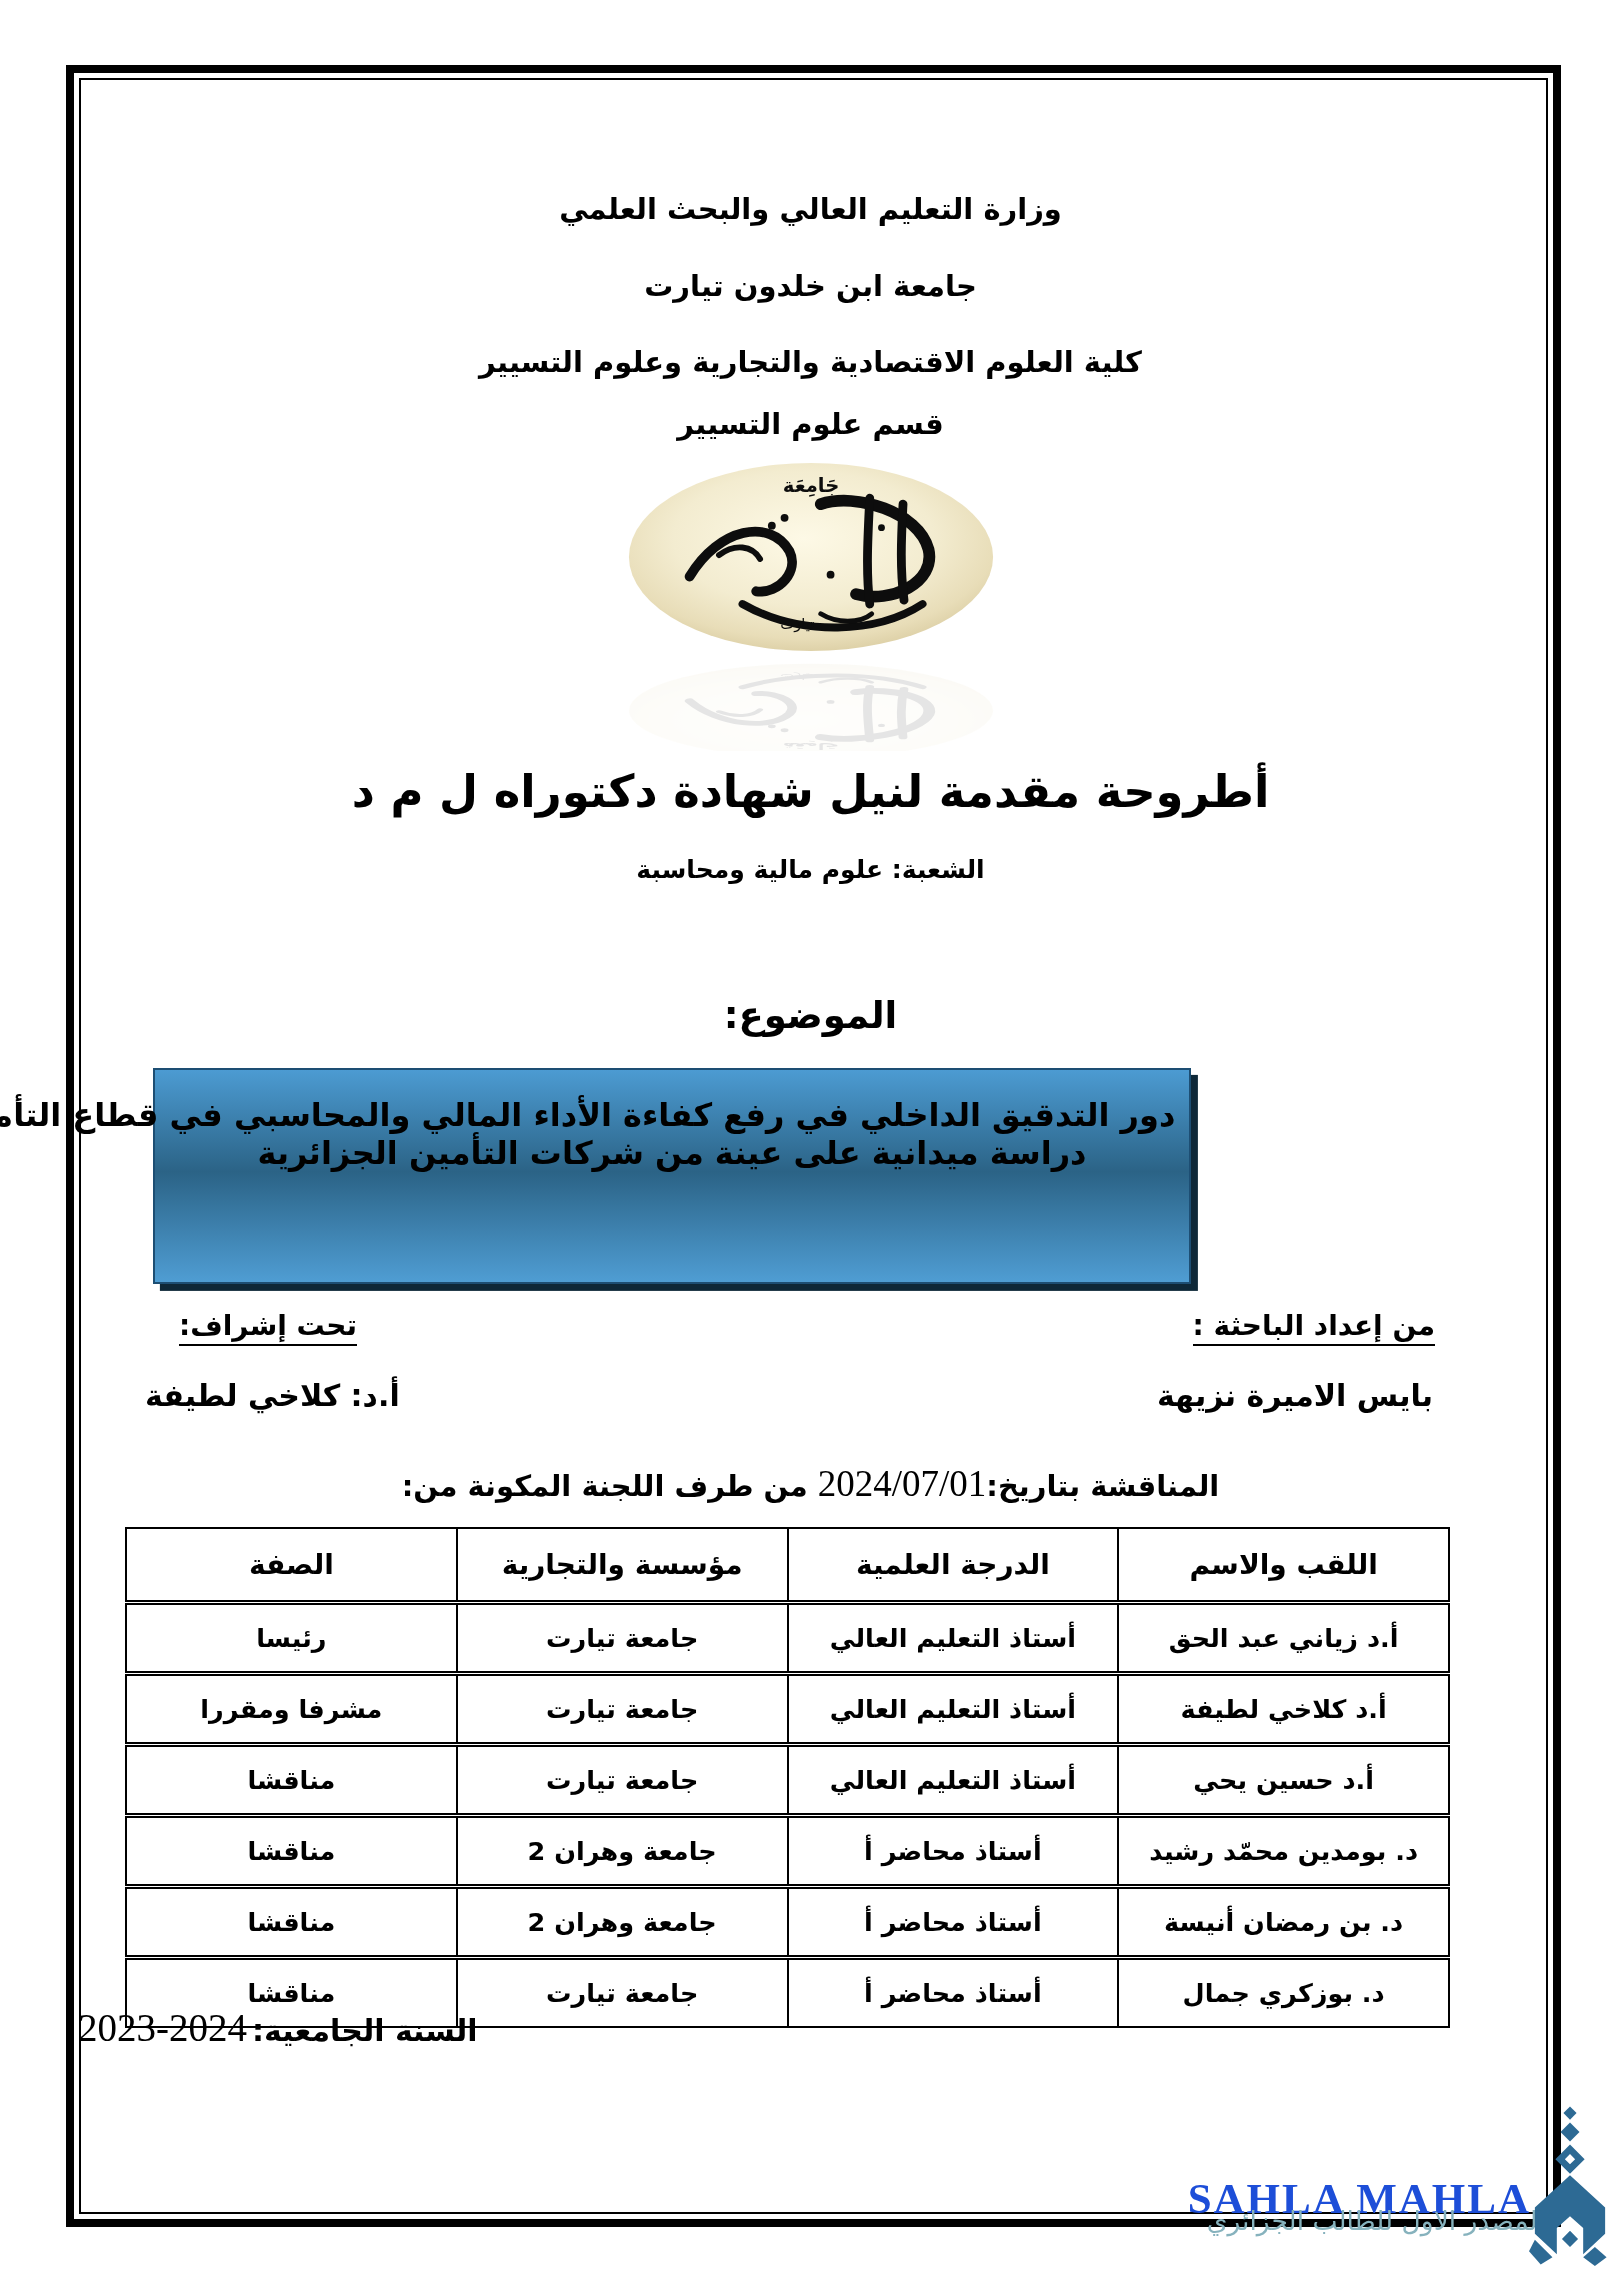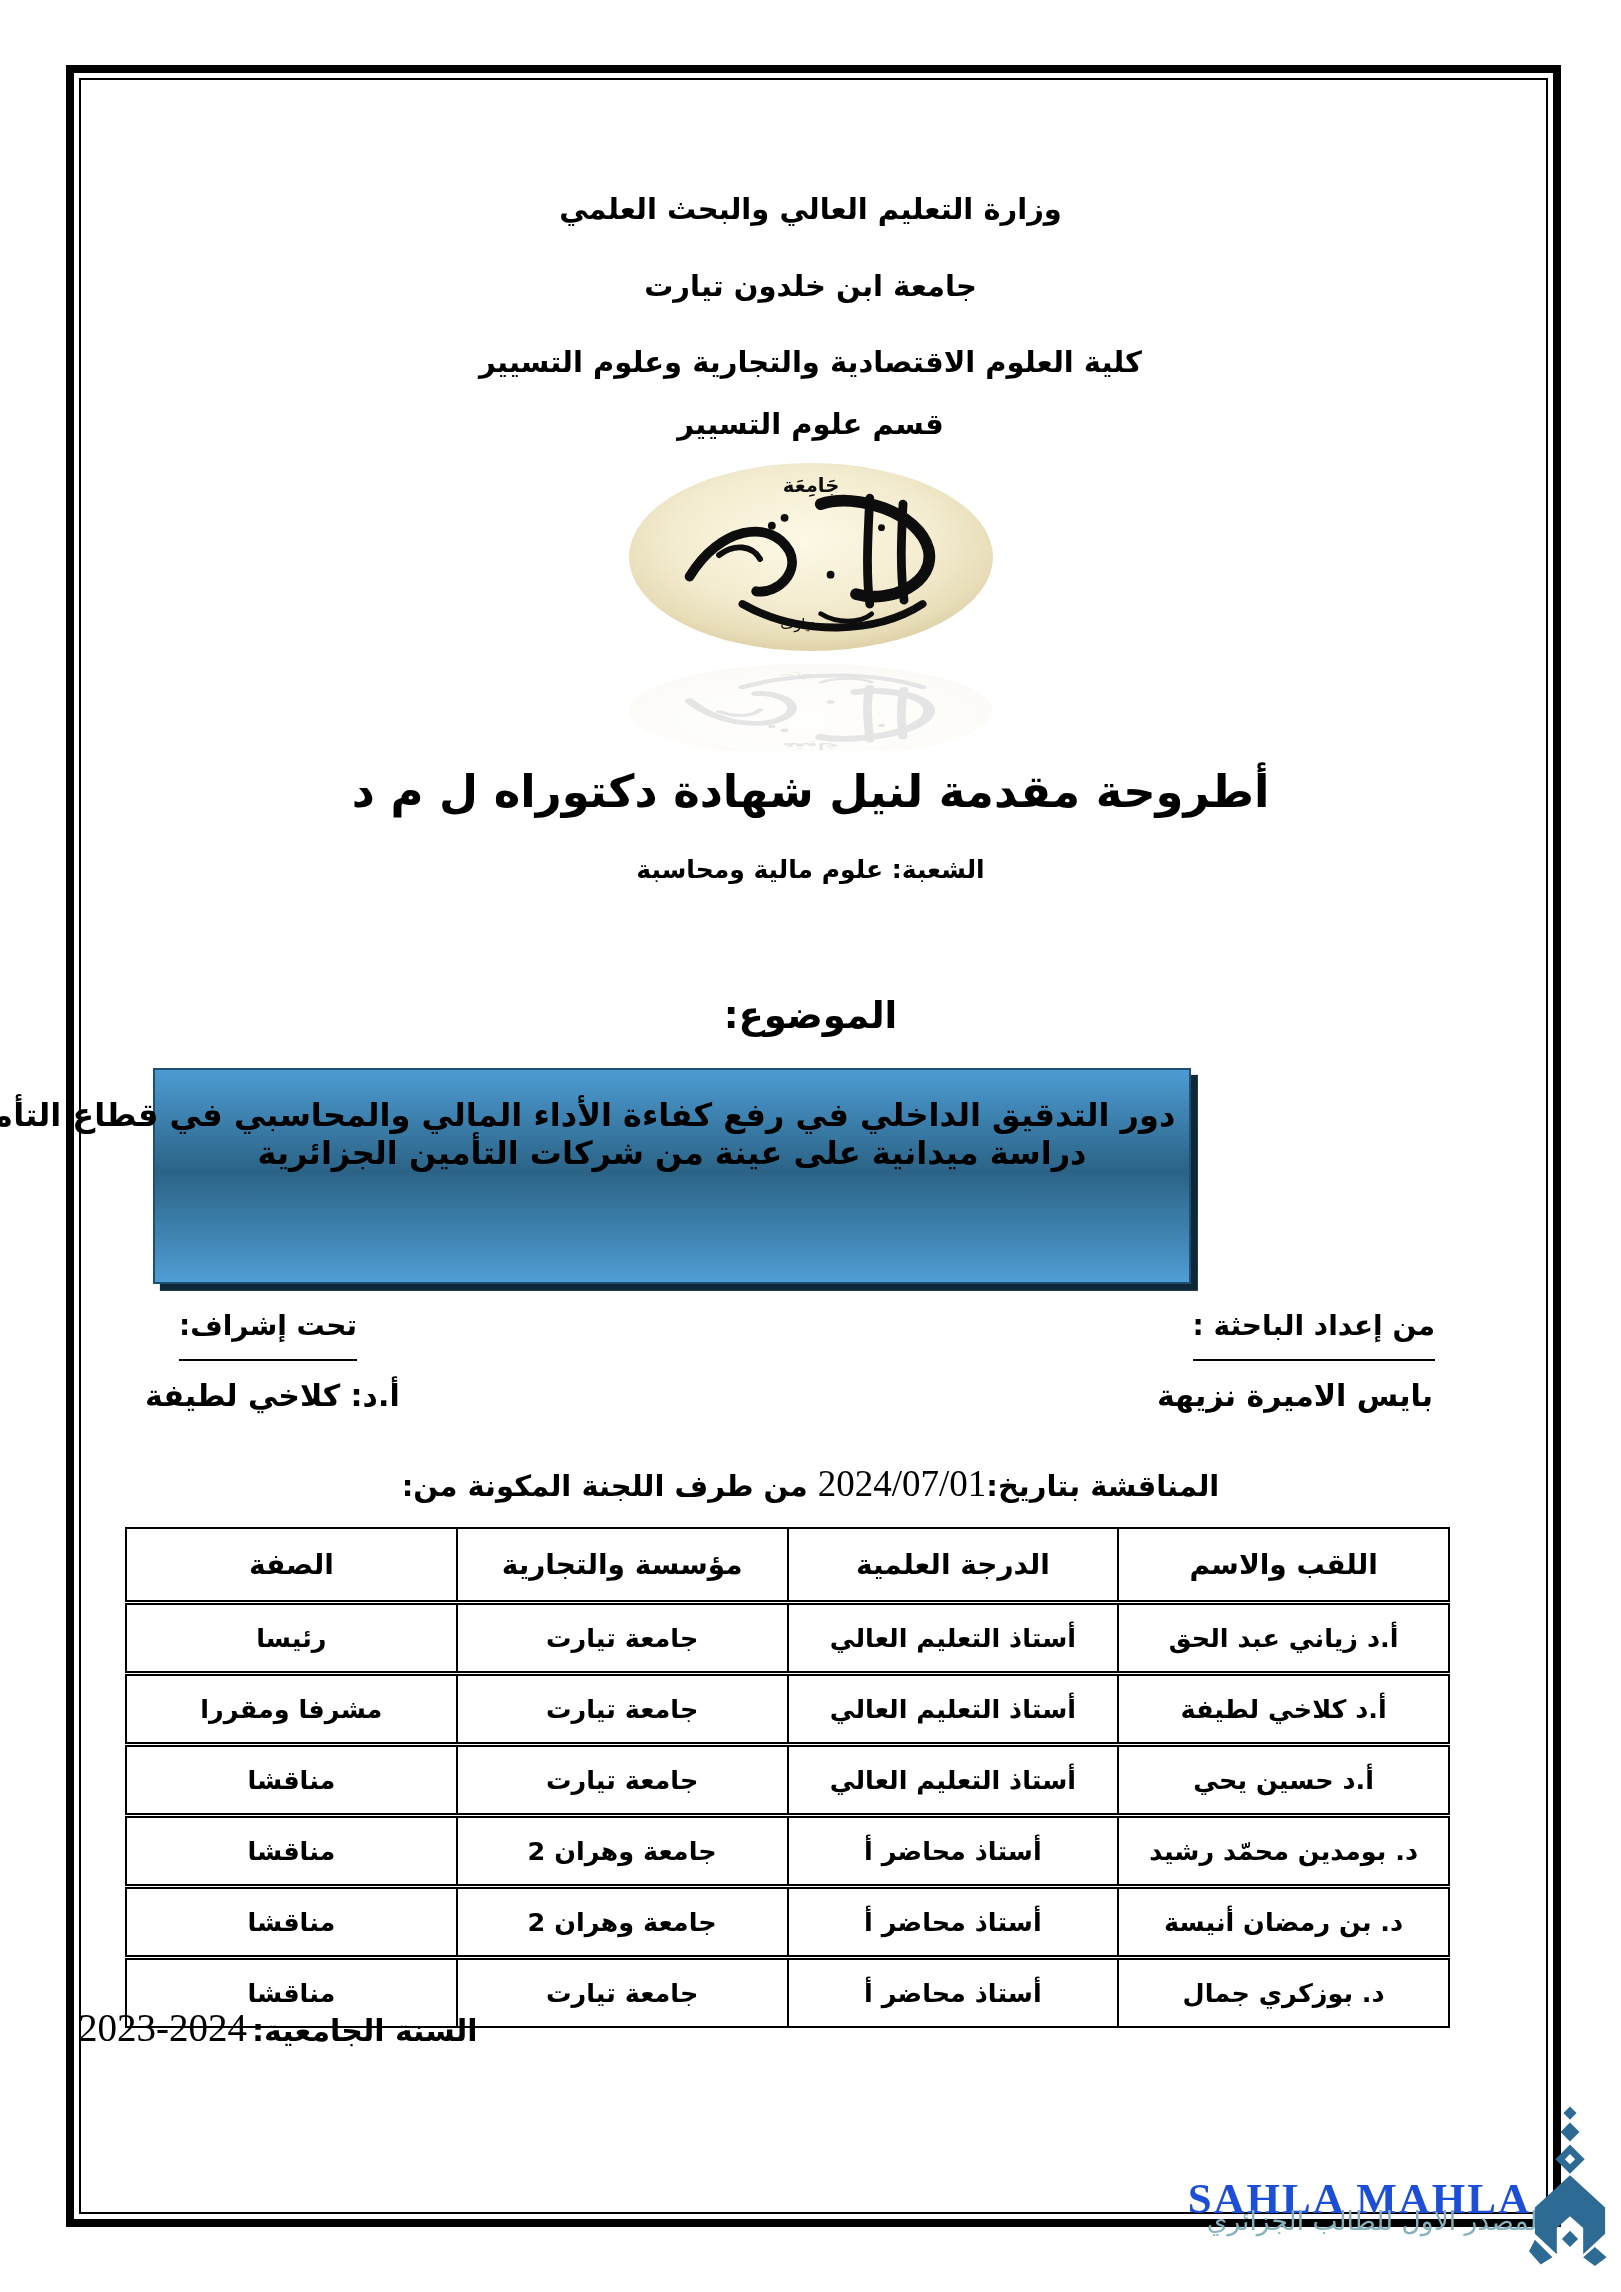--- a/index.html
+++ b/index.html
@@ -38,21 +38,21 @@
     box-sizing:border-box;border:2.9px solid #1d4e73;
     display:flex;flex-direction:column;justify-content:flex-start;
     padding:25.5px 13.7px 23.5px 13.7px;z-index:2;
   }
   .title-box .tline{
     direction:rtl;text-align:center;font-weight:bold;font-size:32px;color:#000;
     white-space:nowrap;
   }
   .label-underlined{
     position:absolute;z-index:2;direction:rtl;font-weight:bold;font-size:28px;
-    border-bottom:2px solid #000;padding-bottom:17px;white-space:nowrap;
+    border-bottom:2px solid #000;padding-bottom:2px;white-space:nowrap;
   }
   .person-name{
     position:absolute;z-index:2;direction:rtl;font-weight:bold;font-size:30px;white-space:nowrap;
   }
   .defense-line{top:1462px;font-weight:bold;font-size:29px;}
   .latin-serif{font-family:"Liberation Serif", serif;font-weight:normal;}
   .defense-line .date{font-size:37px;}
   .committee{
     position:absolute;left:125px;top:1527px;width:1325px;z-index:2;
     border-collapse:collapse;direction:rtl;table-layout:fixed;

